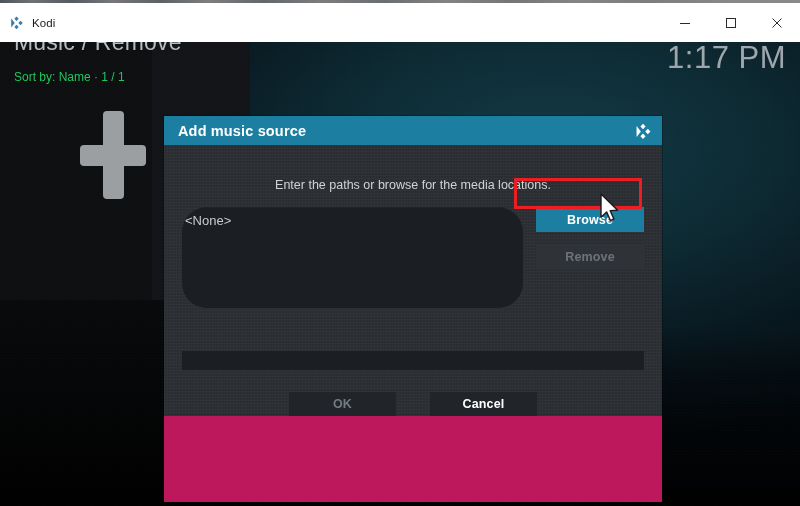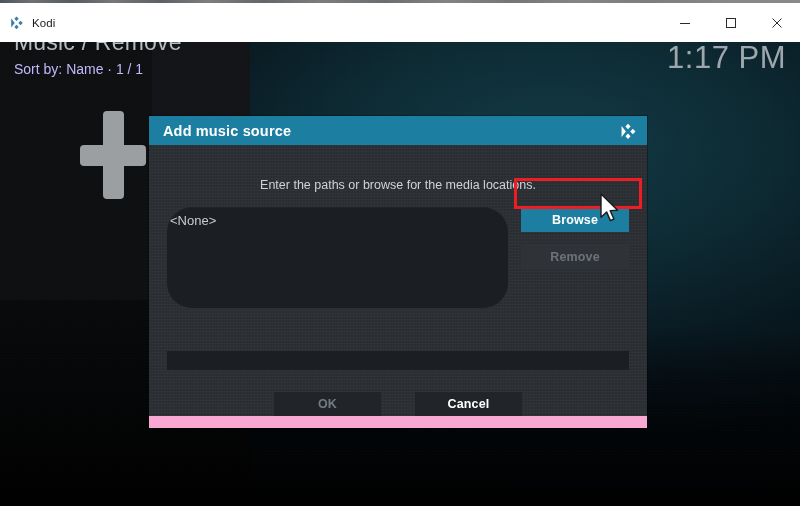--- a/index.html
+++ b/index.html
@@ -125,24 +125,24 @@
   }
   .kodi-h-title {
     font-size: 23px;
     color: #b6bcc1;
     font-weight: 400;
     letter-spacing: .2px;
     line-height: 28px;
     white-space: nowrap;
   }
   .kodi-h-sub {
-    font-size: 14px;
-    color: #c4b5fd;
+    font-size: 12px;
+    color: #22c55e;
     line-height: 15px;
-    margin-top: 6px;
+    margin-top: 14px;
     white-space: nowrap;
   }
   .kodi-clock {
     position: absolute;
     right: 14px; top: 2px;
     font-size: 31px;
     color: #9ea7ad;
     font-weight: 300;
     letter-spacing: .5px;
     white-space: nowrap;
@@ -165,23 +165,23 @@
     width: 21px; height: 88px;
   }
   .plus-art .hbar {
     left: 0px; top: 34px;
     width: 66px; height: 21px;
   }
 
   
   .dialog {
     position: absolute;
-    left: 149px; top: 116px;
-    width: 498px; height: 312px;
-    background: #f9a8d4;
+    left: 164px; top: 116px;
+    width: 498px; height: 386px;
+    background: #be185d;
     box-shadow: 0 0 0 1px rgba(0,0,0,.28);
     z-index: 30;
   }
   .dlg-header {
     position: relative;
     height: 29px;
     background: #1c7ea0;
     display: flex;
     align-items: center;
   }

